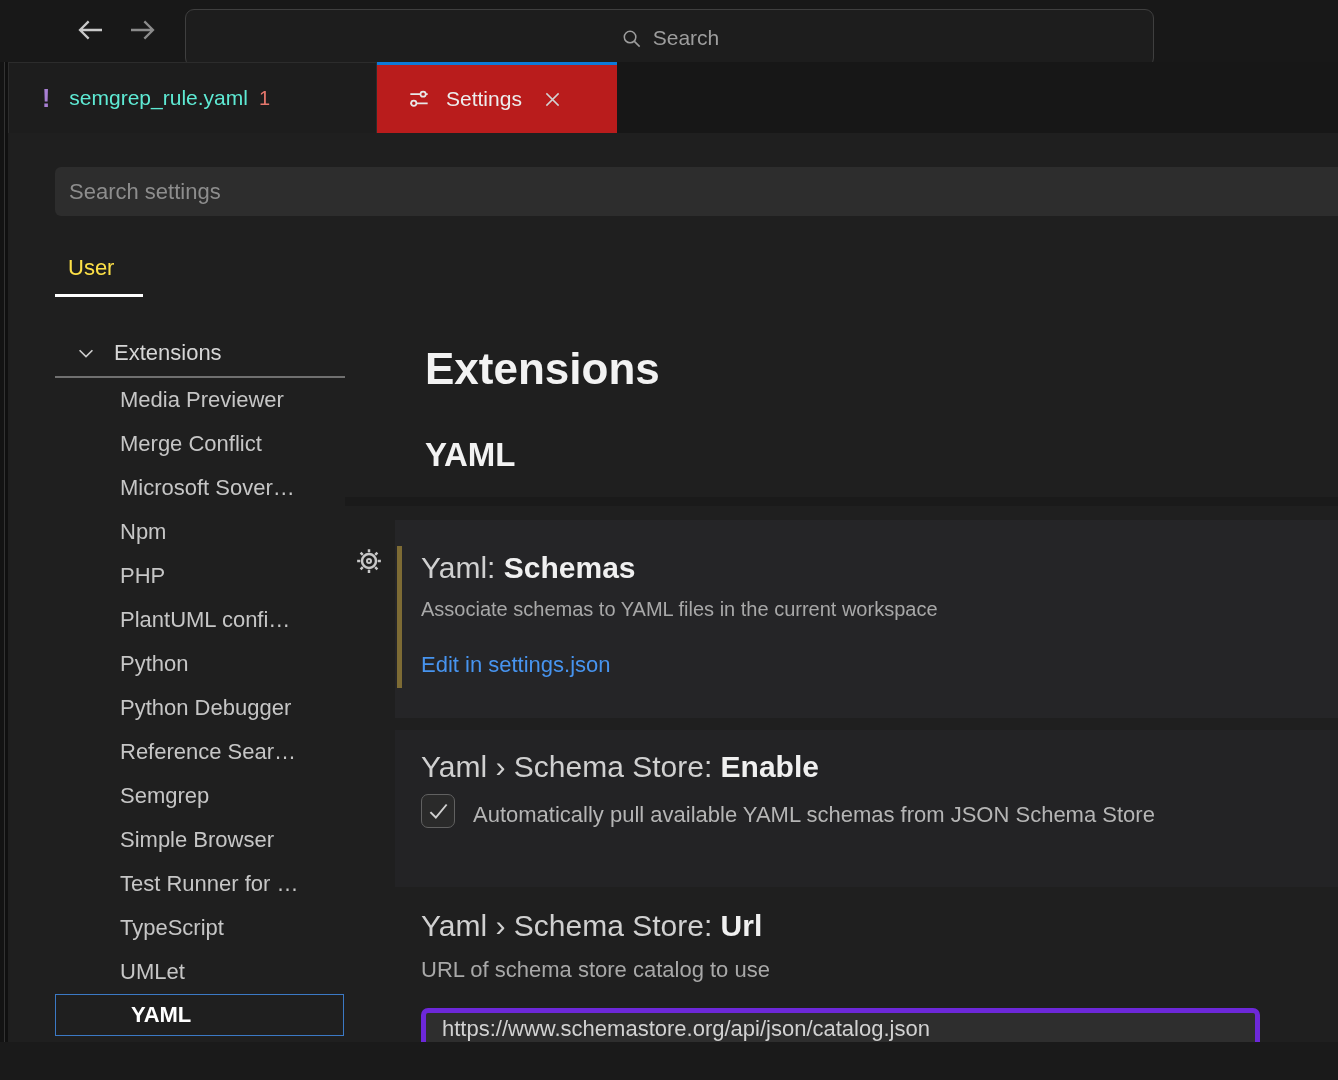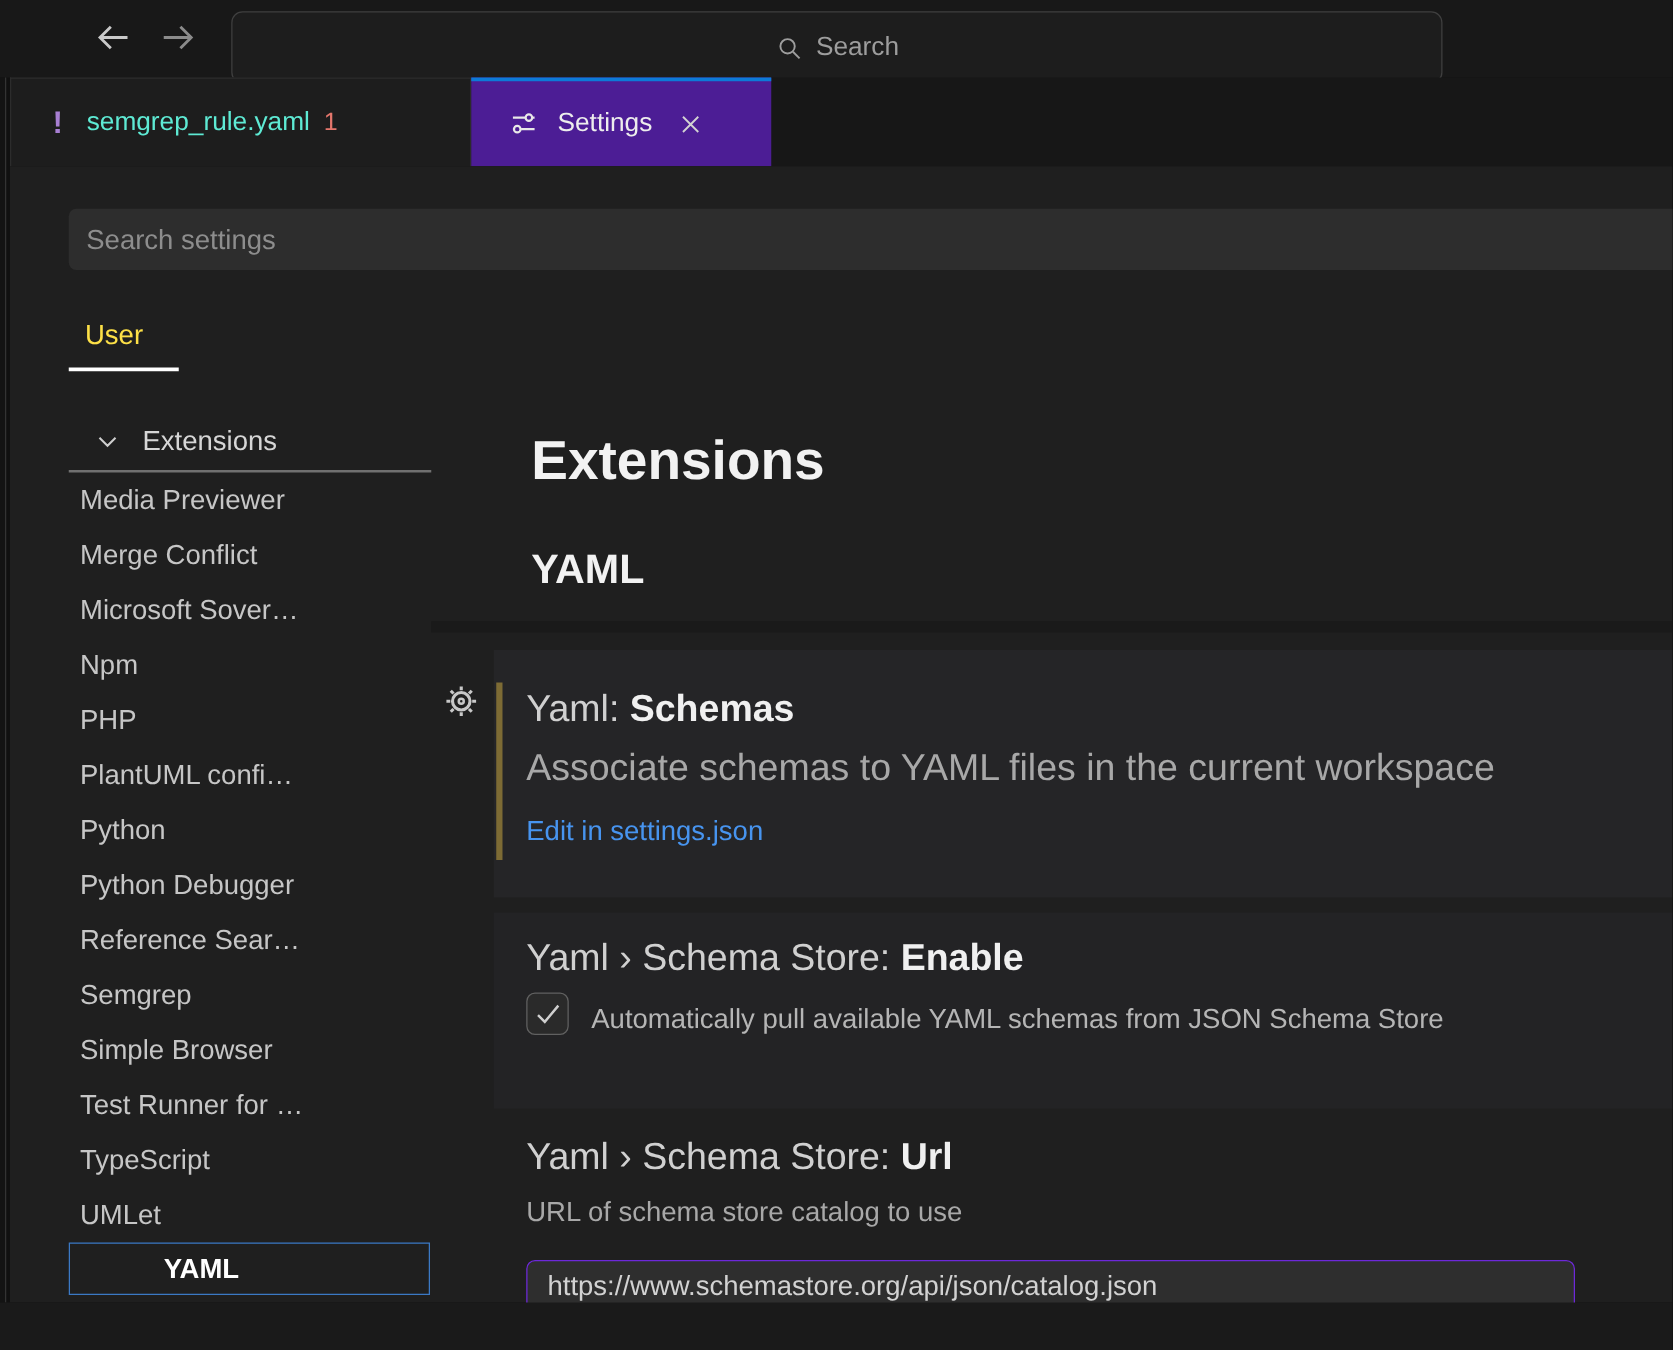--- a/index.html
+++ b/index.html
@@ -30,21 +30,21 @@
   .tabbar { left:8px; top:62px; width:1330px; height:71px; background:#171717; }
   .tab { position:absolute; top:0; height:71px; display:flex; align-items:center; cursor:pointer; }
   .tab-inactive {
     left:0; width:369px; background:#1d1d1d;
     border:1px solid #2c2c2c; border-bottom:none; padding-left:33px;
   }
   .yaml-glyph { font-size:25px; font-weight:700; color:#a87fd3; margin-right:19px; }
   .tab1-label { font-size:21px; color:#5eead4; }
   .tab1-badge { font-size:20px; color:#e4766c; margin-left:11px; }
   .tab-active {
-    left:369px; width:240px; background:#4c1d95;
+    left:369px; width:240px; background:#b91c1c;
     border-top:3px solid #0d7ad8; padding-left:29px;
   }
   .tab2-label { font-size:21px; color:#ededed; margin-left:14px; }
   .tab-close { margin-left:20px; display:flex; align-items:center; cursor:pointer; }
 
   
   .editor-bg { left:8px; top:133px; width:1330px; height:909px; background:#1f1f1f; }
 
   .settings-search {
     position:absolute; left:55px; top:167px; width:1290px; height:49px;
@@ -57,57 +57,57 @@
   .scope-tab { left:68px; top:255px; font-size:22px; color:#fde047; cursor:pointer; }
   .scope-underline { left:55px; top:294px; width:88px; height:3px; background:#ffffff; }
 
   
   .tree-root-row { left:55px; top:330px; width:290px; height:46px; display:flex; align-items:center; cursor:pointer; }
   .tree-root-row .chev { margin-left:20px; display:flex; }
   .tree-root-label { font-size:22px; color:#d6d6d6; margin-left:17px; }
   .tree-divider { left:55px; top:376px; width:290px; height:2px; background:#707070; }
   .tree-list { left:8px; top:378px; width:337px; }
   .tree-item {
-    height:44px; line-height:44px; padding-left:56px; font-size:22px; color:#c6c6c6;
+    height:44px; line-height:44px; padding-left:112px; font-size:22px; color:#c6c6c6;
     white-space:nowrap; overflow:hidden; cursor:pointer;
   }
   .tree-item.selected {
     margin-left:47px; width:289px; height:42px; line-height:40px; padding-left:75px;
     border:1px solid #3b79c5; color:#ffffff; font-weight:700; background:#1f1f1f;
   }
 
   
   .page-h1 { left:425px; top:344px; font-size:44px; font-weight:700; color:#f2f2f2; }
   .page-h2 { left:425px; top:436px; font-size:33px; font-weight:700; color:#f2f2f2; }
   .list-shadow { left:345px; top:497px; width:993px; height:9px; background:#1a1a1a; }
 
   .row-card1 { left:395px; top:520px; width:943px; height:198px; background:#252527; }
   .gear-btn { left:354px; top:546px; width:30px; height:30px; display:flex; cursor:pointer; background:none; border:none; }
   .modified-bar { left:397px; top:546px; width:5px; height:142px; background:#7d6b34; }
 
   .setting-title { font-size:30px; color:#d0d0d0; }
   .setting-title b { color:#f0f0f0; font-weight:700; }
   .t1 { left:421px; top:551px; }
-  .d1 { left:421px; top:598px; font-size:30px; color:#a8a8a8; }
+  .d1 { left:421px; top:598px; font-size:20px; color:#a8a8a8; }
   .l1 { left:421px; top:652px; font-size:22px; color:#4794ef; cursor:pointer; }
 
   .row-card2 { left:395px; top:730px; width:943px; height:157px; background:#232325; }
   .t2 { left:421px; top:750px; }
   .check-row { left:421px; top:794px; display:flex; align-items:flex-end; }
   .checkbox {
     width:34px; height:34px; border:1px solid #616161; border-radius:7px; background:#2a2a2a;
     display:flex; align-items:center; justify-content:center; cursor:pointer;
   }
   .check-label { font-size:22px; color:#b5b5b5; margin-left:18px; }
 
   .t3 { left:421px; top:909px; }
   .d3 { left:421px; top:957px; font-size:22px; color:#a8a8a8; }
   .url-input {
     position:absolute; left:421px; top:1008px; width:839px; height:42px;
-    background:#2e2e2e; border:1px solid #6d28d9; border-radius:7px;
+    background:#2e2e2e; border:5px solid #6d28d9; border-radius:7px;
     color:#d2d2d2; font-size:22px; padding:0 16px;
     font-family:"Liberation Sans","DejaVu Sans",sans-serif; outline:none;
   }
 
   
   .left-gutter { left:0; top:62px; width:5px; height:980px; background:#131313; border-right:1px solid #333333; }
   .bottom-strip { left:0; top:1042px; width:1338px; height:38px; background:#1a1a1a; }
 </style>
 </head>
 <body>

